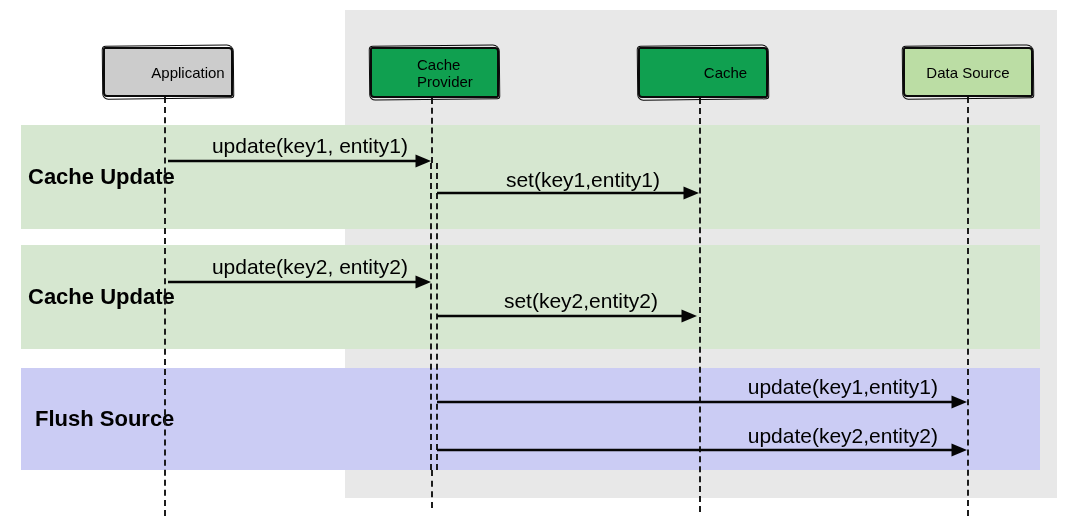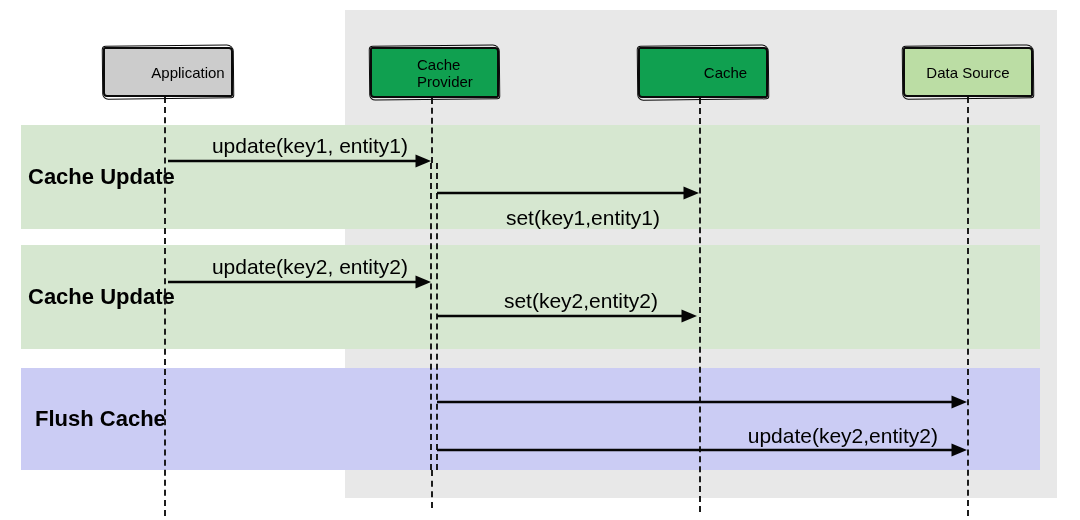--- a/index.html
+++ b/index.html
@@ -56,21 +56,21 @@
 <div class="stage">
 
   <div class="backdrop"></div>
 
   <div class="band band-green z1" style="top:125px;height:104px;"></div>
   <div class="band band-green z1" style="top:245px;height:104px;"></div>
   <div class="band band-purple z1" style="top:368px;height:102px;"></div>
 
   <div class="band-label z2" style="left:28px;top:168px;">Cache Update</div>
   <div class="band-label z2" style="left:28px;top:288px;">Cache Update</div>
-  <div class="band-label z2" style="left:35px;top:410px;">Flush Cache</div>
+  <div class="band-label z2" style="left:35px;top:410px;">Flush Source</div>
 
   <div class="lifeline z3" style="left:164px;top:97px;height:419px;"></div>
   <div class="lifeline z3" style="left:431px;top:98px;height:65px;"></div>
   <div class="activation z3"></div>
   <div class="lifeline z3" style="left:431px;top:470px;height:38px;"></div>
   <div class="lifeline z3" style="left:699px;top:98px;height:414px;"></div>
   <div class="lifeline z3" style="left:967px;top:97px;height:419px;"></div>
 
   <svg class="arrow-layer" width="1080" height="520" viewBox="0 0 1080 520">
     <g>
@@ -93,23 +93,24 @@
       <line x1="437" y1="402" x2="954" y2="402" stroke="#050505" stroke-width="2.6"></line>
       <polygon points="967,402 951.5,395.6 951.5,408.4" fill="#050505"></polygon>
     </g>
     <g>
       <line x1="437" y1="450" x2="954" y2="450" stroke="#050505" stroke-width="2.6"></line>
       <polygon points="967,450 951.5,443.6 951.5,456.4" fill="#050505"></polygon>
     </g>
   </svg>
 
   <div class="msg" style="left:158px;top:137px;">update(key1, entity1)</div>
-  <div class="msg" style="left:410px;top:171px;margin-top:38px;">set(key1,entity1)</div>
+  <div class="msg" style="left:410px;top:171px;">set(key1,entity1)</div>
   <div class="msg" style="left:158px;top:258px;">update(key2, entity2)</div>
   <div class="msg" style="left:408px;top:292px;">set(key2,entity2)</div>
+  <div class="msg" style="left:688px;top:378px;">update(key1,entity1)</div>
   <div class="msg" style="left:688px;top:427px;">update(key2,entity2)</div>
 
   <div class="actor actor-gray" style="left:103px;padding-left:40px;">
     <span>Application</span>
   </div>
   <div class="actor actor-green" style="left:370px;width:129px;height:51px;">
     <span>Cache Provider</span>
   </div>
   <div class="actor actor-green" style="left:638px;height:51px;">
     <span>Cache</span>

